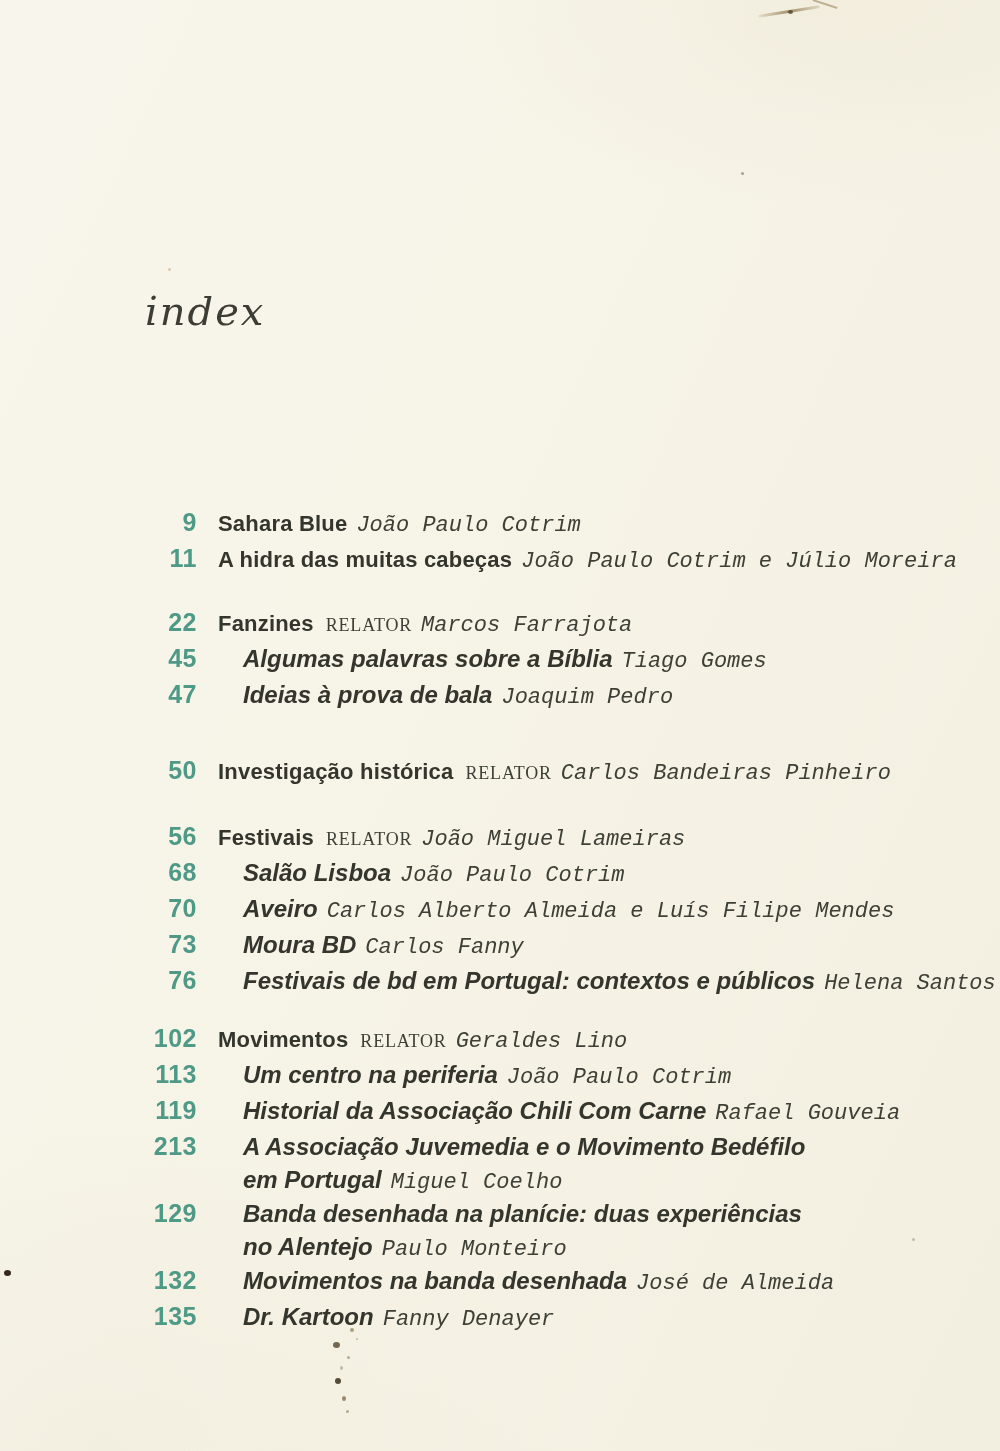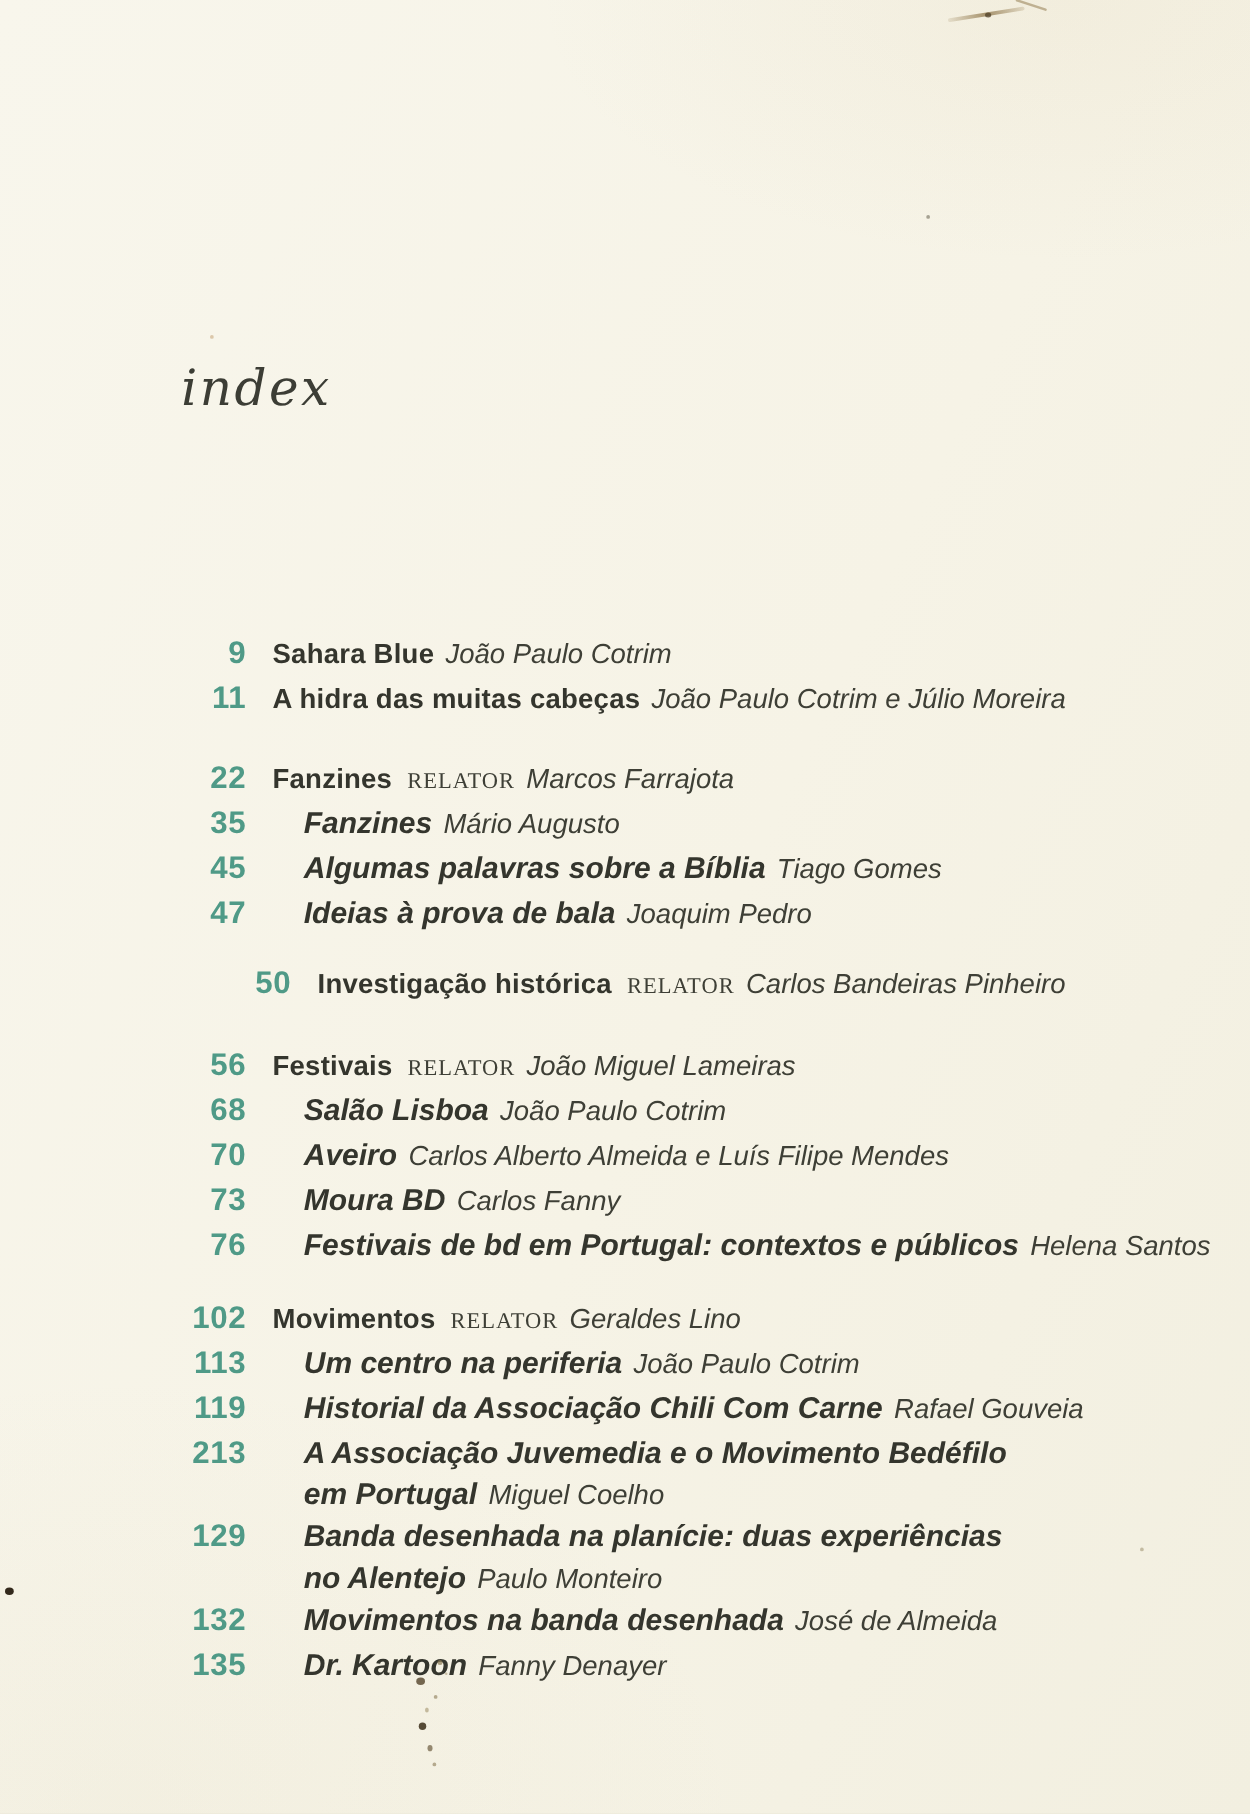--- a/index.html
+++ b/index.html
@@ -65,30 +65,30 @@
   }
   .relator {
     font-family: "Liberation Serif", serif;
     font-size: 18px;
     letter-spacing: 0.8px;
     color: #3e3f36;
     margin-left: 12px;
     text-align: center;
   }
   .author {
-    font-family: Liberation Sans, sans-serif;
+    font-family: Liberation Mono, monospace;
     font-style: italic;
     font-size: 22px;
     color: #3e3f36;
     margin-left: 9px;
   }
   .line2 { line-height: 28px; }
   
   .section-1 { margin-top: 28px; }
-  .section-2 { margin-top: 20px; padding-left: 36px; }
+  .section-2 { margin-top: 40px; }
   .section-3 { margin-top: 30px; }
   .section-4 { margin-top: 22px; }
 
   
   .artifact { position: absolute; pointer-events: none; }
   .scratch-a {
     left: 758px; top: 10px; width: 62px; height: 3px;
     background: linear-gradient(90deg, rgba(150,125,80,0.15), rgba(140,115,70,0.75), rgba(150,125,80,0.2));
     border-radius: 2px;
     transform: rotate(-9deg);
@@ -135,26 +135,20 @@
         </div>
       </div>
       <div class="toc-section section-1">
         <div class="toc-row">
           <div class="num">22</div>
           <div class="content main">
             <div class="line1"><span class="title-main">Fanzines</span><span class="relator">RELATOR</span><span class="author">Marcos Farrajota</span></div>
           </div>
         </div>
         <div class="toc-row">
-          <div class="num">35</div>
-          <div class="content sub">
-            <div class="line1"><span class="title-sub">Fanzines</span><span class="author">Mário Augusto</span></div>
-          </div>
-        </div>
-        <div class="toc-row">
           <div class="num">45</div>
           <div class="content sub">
             <div class="line1"><span class="title-sub">Algumas palavras sobre a Bíblia</span><span class="author">Tiago Gomes</span></div>
           </div>
         </div>
         <div class="toc-row">
           <div class="num">47</div>
           <div class="content sub">
             <div class="line1"><span class="title-sub">Ideias à prova de bala</span><span class="author">Joaquim Pedro</span></div>
           </div>

